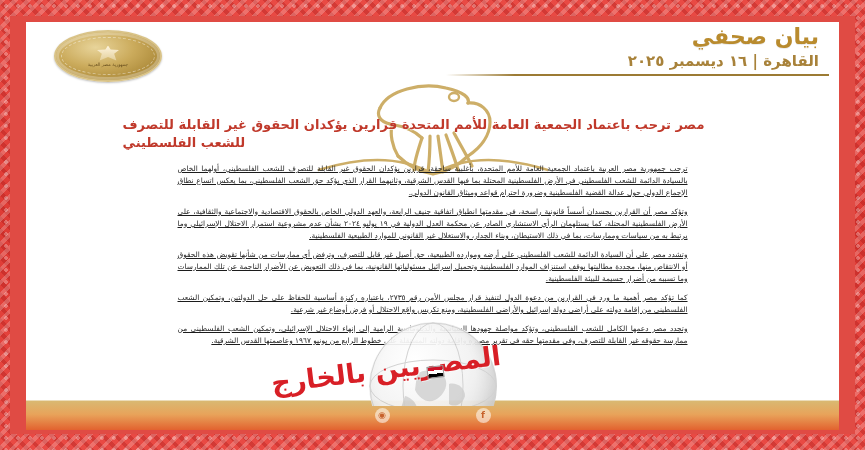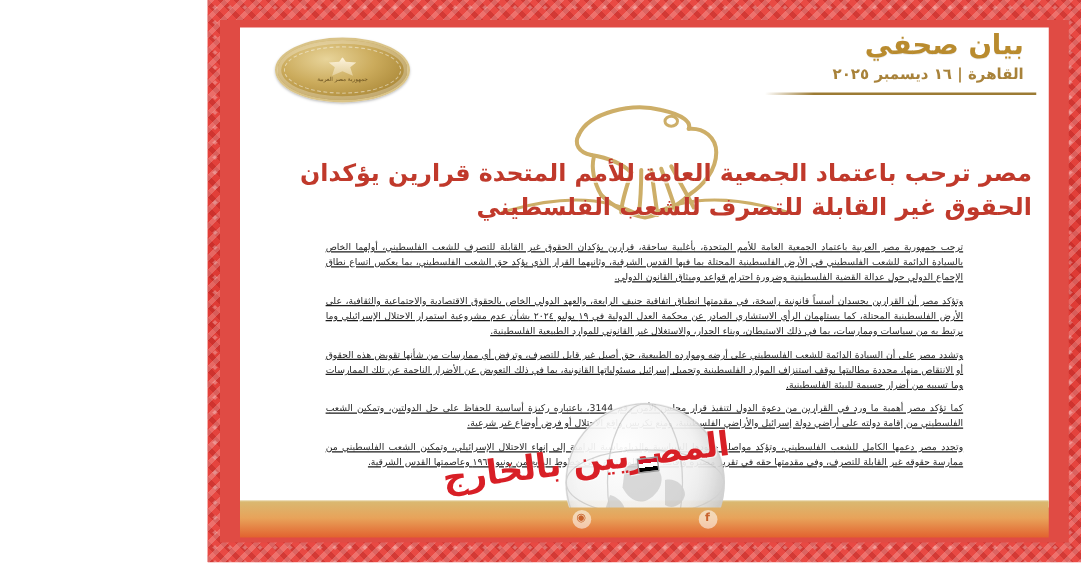--- a/index.html
+++ b/index.html
@@ -5,21 +5,21 @@
   html, body {
     margin: 0;
     padding: 0;
     background: #ffffff;
   }
   body {
     font-family: "DejaVu Sans", "Liberation Sans", sans-serif;
   }
   .screen {
     position: relative;
-    width: 699px;
+    width: 865px;
     height: 450px;
     overflow: hidden;
     background: #ffffff;
   }
 
   
   .frame-outer {
     position: absolute;
     inset: 0;
     background-color: #e8443f;
@@ -69,21 +69,21 @@
   }
   .statement-title {
     font-size: 22px;
     font-weight: bold;
     color: #b98b2e;
     letter-spacing: 1px;
     line-height: 1.15;
     text-shadow: 0 1px 0 rgba(0,0,0,.08);
   }
   .statement-meta {
-    font-size: 12px;
+    font-size: 15px;
     font-weight: bold;
     color: #a8823a;
     margin-top: 3px;
     letter-spacing: .5px;
   }
   .header-rule {
     position: absolute;
     right: 10px;
     left: 420px;
     top: 52px;
@@ -149,24 +149,24 @@
   
   .body-area {
     position: absolute;
     left: 0; right: 0;
     top: 92px;
     bottom: 0;
   }
   .headline {
     position: relative;
     z-index: 3;
-    margin: 12px auto;
+    margin: 2px auto;
     width: 620px;
-    text-align: right;
-    font-size: 19px;
+    text-align: left;
+    font-size: 13px;
     font-weight: bold;
     line-height: 1.42;
     color: #c0392b;
     text-shadow: 0 1px 0 rgba(255,255,255,.7);
   }
   .paragraphs {
     position: relative;
     z-index: 3;
     margin: 10px auto 0;
     width: 510px;
@@ -328,21 +328,21 @@
     </div>
 
     <div class="body-area">
 
       <h1 class="headline">مصر ترحب باعتماد الجمعية العامة للأمم المتحدة قرارين يؤكدان الحقوق غير القابلة للتصرف للشعب الفلسطيني</h1>
 
       <div class="paragraphs">
         <p class="para">ترحب جمهورية مصر العربية باعتماد الجمعية العامة للأمم المتحدة، بأغلبية ساحقة، قرارين يؤكدان الحقوق غير القابلة للتصرف للشعب الفلسطيني، أولهما الخاص بالسيادة الدائمة للشعب الفلسطيني في الأرض الفلسطينية المحتلة بما فيها القدس الشرقية، وثانيهما القرار الذي يؤكد حق الشعب الفلسطيني، بما يعكس اتساع نطاق الإجماع الدولي حول عدالة القضية الفلسطينية وضرورة احترام قواعد وميثاق القانون الدولي.</p>
         <p class="para">وتؤكد مصر أن القرارين يجسدان أسساً قانونية راسخة، في مقدمتها انطباق اتفاقية جنيف الرابعة، والعهد الدولي الخاص بالحقوق الاقتصادية والاجتماعية والثقافية، على الأرض الفلسطينية المحتلة، كما يستلهمان الرأي الاستشاري الصادر عن محكمة العدل الدولية في ١٩ يوليو ٢٠٢٤ بشأن عدم مشروعية استمرار الاحتلال الإسرائيلي وما يرتبط به من سياسات وممارسات، بما في ذلك الاستيطان، وبناء الجدار، والاستغلال غير القانوني للموارد الطبيعية الفلسطينية.</p>
         <p class="para">وتشدد مصر على أن السيادة الدائمة للشعب الفلسطيني على أرضه وموارده الطبيعية، حق أصيل غير قابل للتصرف، وترفض أي ممارسات من شأنها تقويض هذه الحقوق أو الانتقاص منها، مجددة مطالبتها بوقف استنزاف الموارد الفلسطينية وتحميل إسرائيل مسئولياتها القانونية، بما في ذلك التعويض عن الأضرار الناجمة عن تلك الممارسات وما تسببه من أضرار جسيمة للبيئة الفلسطينية.</p>
-        <p class="para">كما تؤكد مصر أهمية ما ورد في القرارين من دعوة الدول لتنفيذ قرار مجلس الأمن رقم 3144، باعتباره ركيزة أساسية للحفاظ على حل الدولتين، وتمكين الشعب الفلسطيني من إقامة دولته على أراضي دولة إسرائيل والأراضي الفلسطينية، ومنع تكريس واقع الاحتلال أو فرض أوضاع غير شرعية.</p>
+        <p class="para">كما تؤكد مصر أهمية ما ورد في القرارين من دعوة الدول لتنفيذ قرار مجلس الأمن رقم ٢٧٣٥، باعتباره ركيزة أساسية للحفاظ على حل الدولتين، وتمكين الشعب الفلسطيني من إقامة دولته على أراضي دولة إسرائيل والأراضي الفلسطينية، ومنع تكريس واقع الاحتلال أو فرض أوضاع غير شرعية.</p>
         <p class="para">وتجدد مصر دعمها الكامل للشعب الفلسطيني، وتؤكد مواصلة جهودها السياسية والدبلوماسية الرامية إلى إنهاء الاحتلال الإسرائيلي، وتمكين الشعب الفلسطيني من ممارسة حقوقه غير القابلة للتصرف، وفي مقدمتها حقه في تقرير مصيره وإقامة دولته المستقلة على خطوط الرابع من يونيو ١٩٦٧ وعاصمتها القدس الشرقية.</p>
       </div>
 
       <div class="watermark">
         <div class="globe">
           <svg viewBox="0 0 128 128">
             <g fill="#b9b9b9" opacity=".55">
               <path d="M48 52 C56 46, 70 48, 76 56 C80 64, 74 74, 66 78 C58 82, 50 76, 46 68 Z"></path>
               <path d="M80 62 C88 60, 96 66, 96 74 C94 82, 86 86, 80 82 Z"></path>
               <path d="M36 74 C44 76, 50 84, 48 92 C42 98, 34 94, 32 86 Z"></path>

